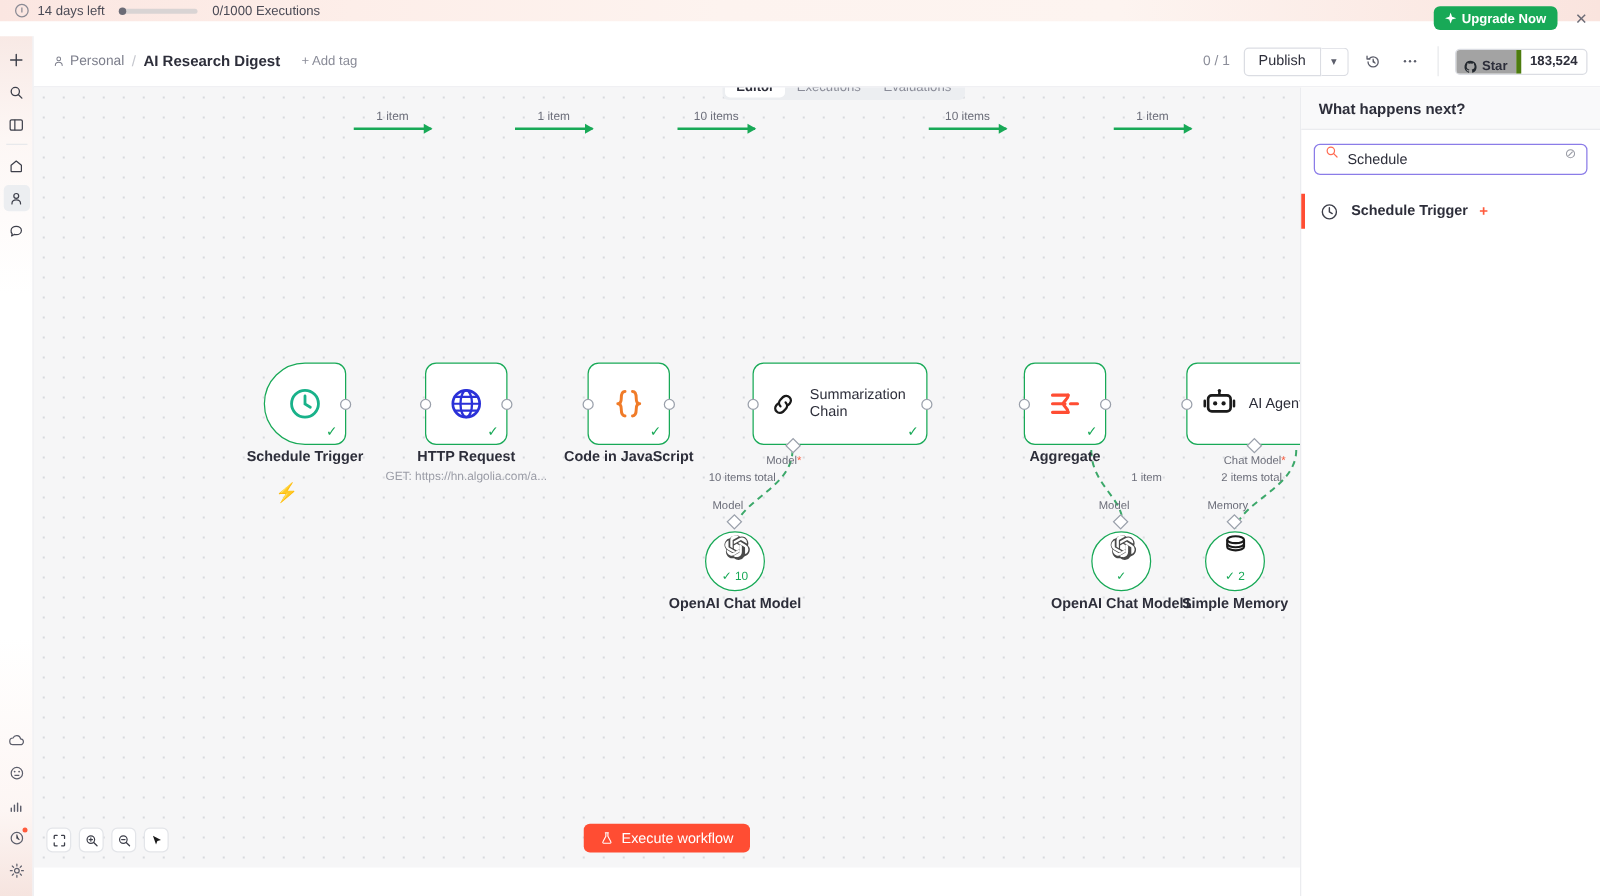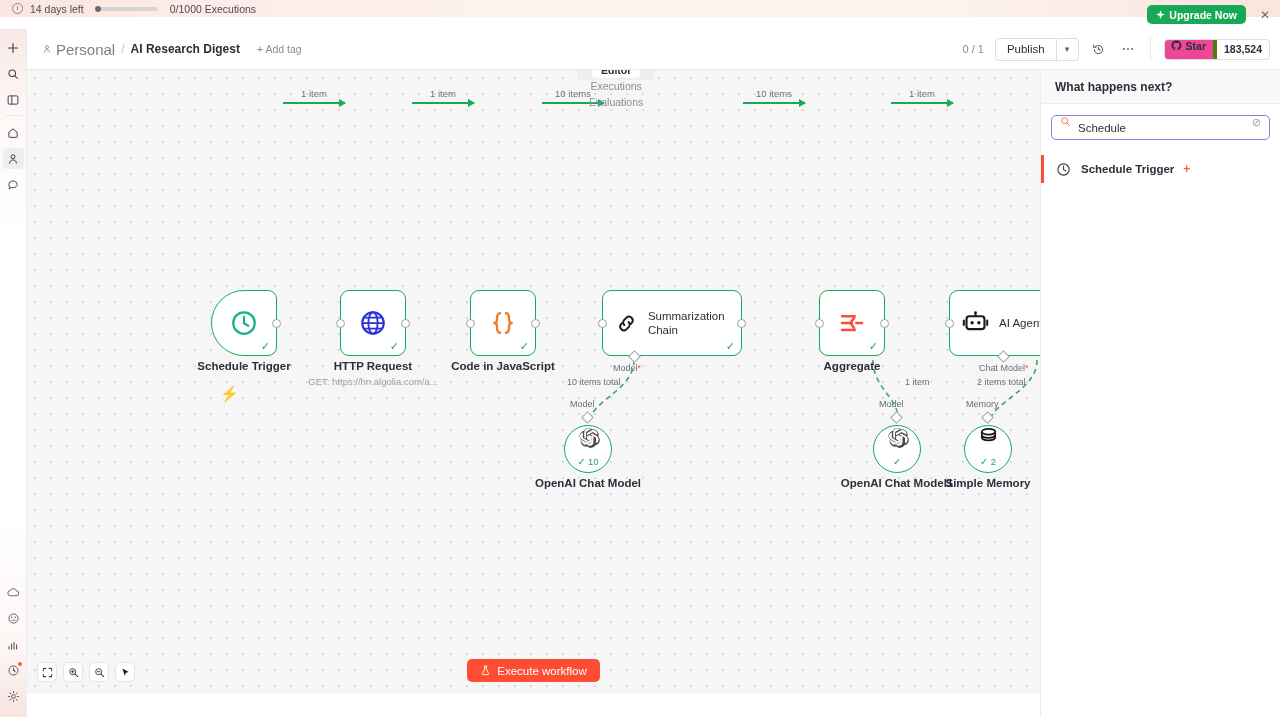--- a/index.html
+++ b/index.html
@@ -52,21 +52,21 @@
   .rail-dot { position:absolute; right:2px; top:2px; width:4px; height:4px; border-radius:50%; background:#ff5a3c;}
   .rail-sep { width: 17px; height: 1px; background: #e8e9ec; margin: 5px 0 1px; }
 
   
   .header {
     position: absolute; left: 27px; top: 29px; width: 1253px; height: 41px;
     background: #fff; border-bottom: 1px solid #ebecef;
     display: flex; align-items: center; padding: 0 10px;
   }
   .bc { display:flex; align-items:center; gap:6px; margin-left: 5px; }
-  .bc-person { color:#7d7f8c; font-size:15px; display:flex; align-items:center; gap:4px;}
+  .bc-person { color:#7d7f8c; font-size:11px; display:flex; align-items:center; gap:4px;}
   .bc-sep { color:#c5c7ce; font-size: 12px;}
   .bc-title { font-size: 12px; font-weight: 700; color:#2d2e3a; }
   .add-tag { font-size: 10.5px; color:#8a8c98; margin-left: 11px; cursor:pointer;}
   .hdr-right { margin-left: auto; display:flex; align-items:center; gap: 9px; }
   .counter { font-size: 11px; color:#8a8c98; padding-right:2px;}
   .publish-group { display:flex; }
   .publish-btn {
     height: 23px; padding: 0 11px; font-size: 11.5px; background:#fff;
     border:1px solid #dbdde3; border-radius:4px 0 0 4px; color:#2d2e3a; cursor:pointer;
     font-family:"Liberation Sans", sans-serif;
@@ -75,35 +75,35 @@
     height:23px; width:22px; background:#fff; border:1px solid #dbdde3; border-left:none;
     border-radius:0 4px 4px 0; cursor:pointer; display:flex; align-items:center; justify-content:center;
     font-size:9px; color:#5c5e6b;
   }
   .icon-btn { width:21px; height:21px; display:flex; align-items:center; justify-content:center; color:#5c5e6b; cursor:pointer; border-radius:4px;}
   .hdr-divider { width:1px; height:24px; background:#e8e9ec; margin: 0 4px 0 2px; }
   .gh-star {
     display:flex; align-items:center; height:21px; border:1px solid #dbdde3; border-radius:4px; overflow:hidden;
     background:#fff;
   }
-  .gh-left { display:flex; align-items:flex-start; gap:4px; padding: 0 7px 0 6px; height:100%; background:#ec4899; font-size:10.5px; font-weight:700; color:#2d2e3a;}
+  .gh-left { display:flex; align-items:flex-end; gap:4px; padding: 0 7px 0 6px; height:100%; background:#a3a3a3; font-size:10.5px; font-weight:700; color:#2d2e3a;}
   .gh-count { padding: 0 7px; font-size:10.5px; font-weight:700; color:#2d2e3a; border-left:4px solid #4d7c0f; height:100%; display:flex; align-items:center;}
 
   
   .canvas {
     position:absolute; left:27px; top:70px; width:1013px; height:624px;
     background-color:#f6f6f7;
     background-image: radial-gradient(#d7d9dd 1px, transparent 1px);
     background-size: 16px 16px;
     overflow:hidden;
   }
   
   .tabs {
     position:absolute; left:551px; top:-10px; height:20px; background:#eceef1; border-radius:5px;
-    display:flex; align-items:center; padding:2px; gap:0px; z-index:30;flex-direction:column;
+    display:flex; align-items:center; padding:2px; gap:0px; z-index:30;
   }
   .tab { font-size:10.5px; padding: 2px 9px; border-radius:4px; color:#8a8c98; cursor:pointer; white-space:nowrap; }
   .tab.active { background:#fff; color:#2d2e3a; font-weight:700; }
 
   .node { position:absolute; }
   .node-box {
     width:66px; height:66px; background:#fff; border:1.4px solid #18a957; border-radius:9px;
     display:flex; align-items:center; justify-content:center; position:relative; cursor:pointer;
   }
   .node-box.trigger { border-radius: 33px 9px 9px 33px; }

